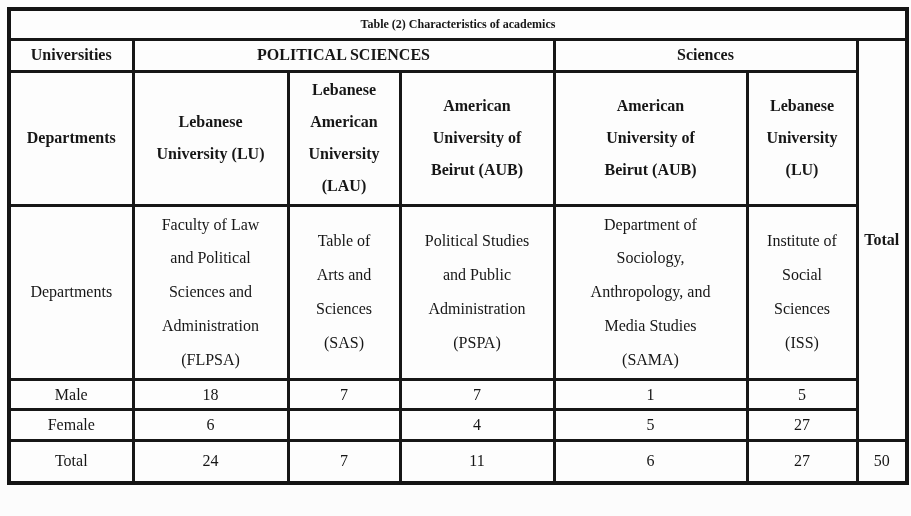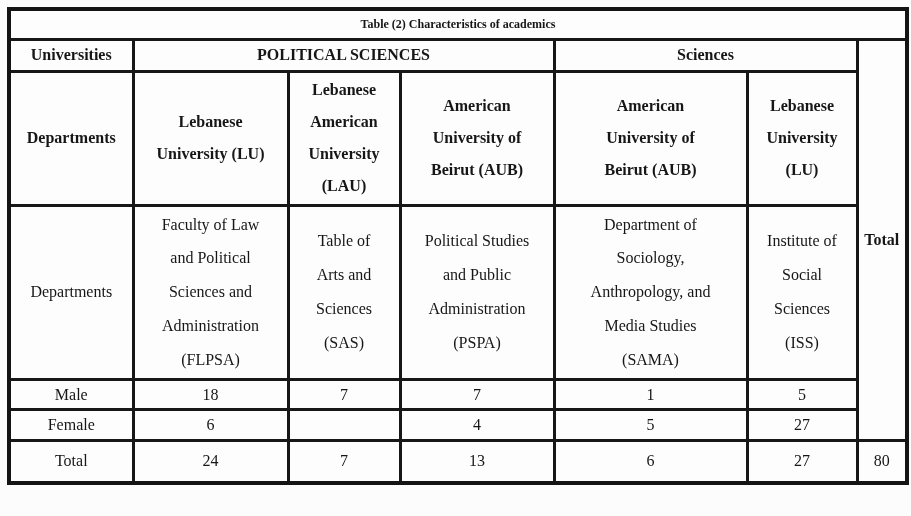--- a/index.html
+++ b/index.html
@@ -130,20 +130,20 @@
       <td></td>
       <td>4</td>
       <td>5</td>
       <td>27</td>
     </tr>
 
     <tr style="height:42px">
       <td>Total</td>
       <td>24</td>
       <td>7</td>
-      <td>13</td>
+      <td>11</td>
       <td>6</td>
       <td>27</td>
-      <td>80</td>
+      <td>50</td>
     </tr>
   </tbody>
     </table>
 </div>
 
 </body></html>

